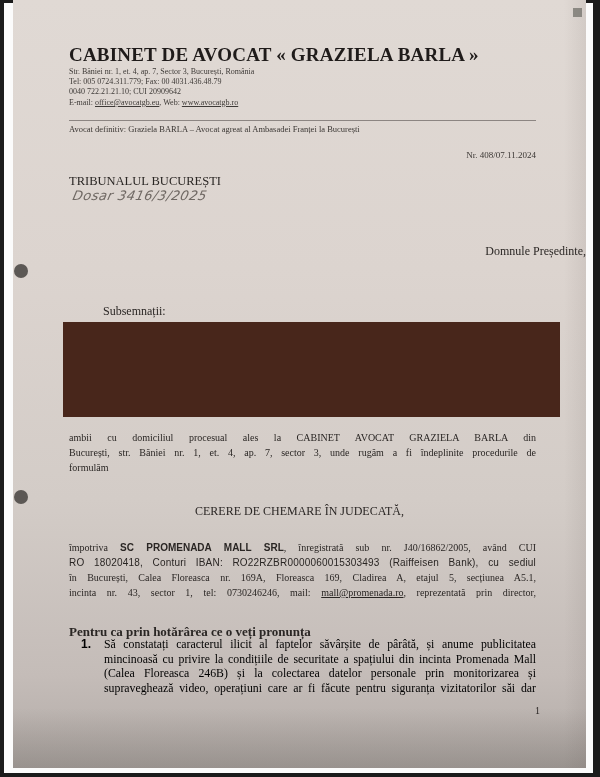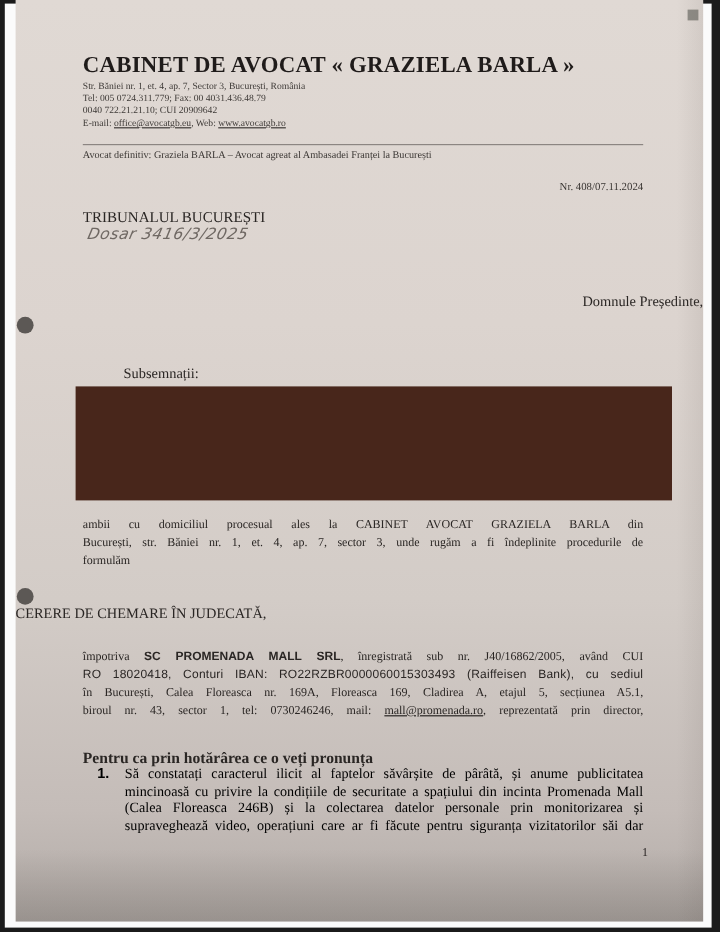--- a/index.html
+++ b/index.html
@@ -36,21 +36,21 @@
   .trib { left:56px; top:174px; font-size:12.5px; color:#2a2624; }
   .dosar { left:60px; top:188px; font-size:13px; font-style:italic; color:#6f6863; letter-spacing:0.5px; font-family:"DejaVu Sans", sans-serif; transform:skewX(-12deg); }
   .domnule { left:0; width:573px; text-align:right; top:244px; font-size:12px; }
   .subsem { left:90px; top:304px; font-size:12px; }
   .redact { position:absolute; left:50px; top:322px; width:497px; height:95px; background:#48261b; }
 
   .para { position:absolute; left:56px; width:467px; font-size:10px; line-height:15px; text-align:justify; color:#2a2624; }
   .para .line { display:block; text-align:justify; text-align-last:justify; white-space:nowrap; }
   .para .line.last { text-align-last:left; }
   .p1 { top:430px; }
-  .cerere { left:0; width:573px; text-align:left; top:504px; font-size:12px; }
+  .cerere { left:0; width:573px; text-align:center; top:504px; font-size:12px; }
   .p2 { top:540px; }
   .p2 b { font-family:"Liberation Sans", sans-serif; font-weight:bold; }
   .mono { font-family:"Liberation Sans", sans-serif; letter-spacing:0.2px; }
   .pentru { left:56px; top:624px; font-size:13px;font-weight:bold; }
   .list { position:absolute; left:56px; top:637px; width:467px; font-size:11.8px; line-height:14.5px; }
   .list .num { position:absolute; left:12px; top:0; font-family:"Liberation Sans", sans-serif; font-weight:bold; font-size:12px; }
   .list .body { margin-left:35px; }
   .list .line { display:block; text-align:justify; text-align-last:justify; white-space:nowrap; }
   .pagenum { right:46px; top:705px; font-size:10px; }
 </style>
@@ -87,21 +87,21 @@
     <span class="line">București, str. Băniei nr. 1, et. 4, ap. 7, sector 3, unde rugăm a fi îndeplinite procedurile de</span>
     <span class="line last">formulăm</span>
   </div>
 
   <div class="abs cerere">CERERE DE CHEMARE ÎN JUDECATĂ,</div>
 
   <div class="para p2">
     <span class="line"><span>împotriva </span><b>SC PROMENADA MALL SRL</b><span>, înregistrată sub nr. J40/16862/2005, având CUI</span></span>
     <span class="line mono">RO 18020418, Conturi IBAN: RO22RZBR0000060015303493 (Raiffeisen Bank), cu sediul</span>
     <span class="line">în București, Calea Floreasca nr. 169A, Floreasca 169, Cladirea A, etajul 5, secțiunea A5.1,</span>
-    <span class="line"><span>biroul nr. 43, sector 1, tel: 0730246246, mail: </span><span class="u">mall@promenada.ro</span><span>, reprezentată prin director,</span></span>
+    <span class="line"><span>incinta nr. 43, sector 1, tel: 0730246246, mail: </span><span class="u">mall@promenada.ro</span><span>, reprezentată prin director,</span></span>
   </div>
 
   <div class="abs pentru">Pentru ca prin hotărârea ce o veți pronunța</div>
 
   <div class="list">
     <span class="num">1.</span>
     <div class="body">
       <span class="line">Să constatați caracterul ilicit al faptelor săvârșite de pârâtă, și anume publicitatea</span>
       <span class="line">mincinoasă cu privire la condițiile de securitate a spațiului din incinta Promenada Mall</span>
       <span class="line">(Calea Floreasca 246B) și la colectarea datelor personale prin monitorizarea și</span>

